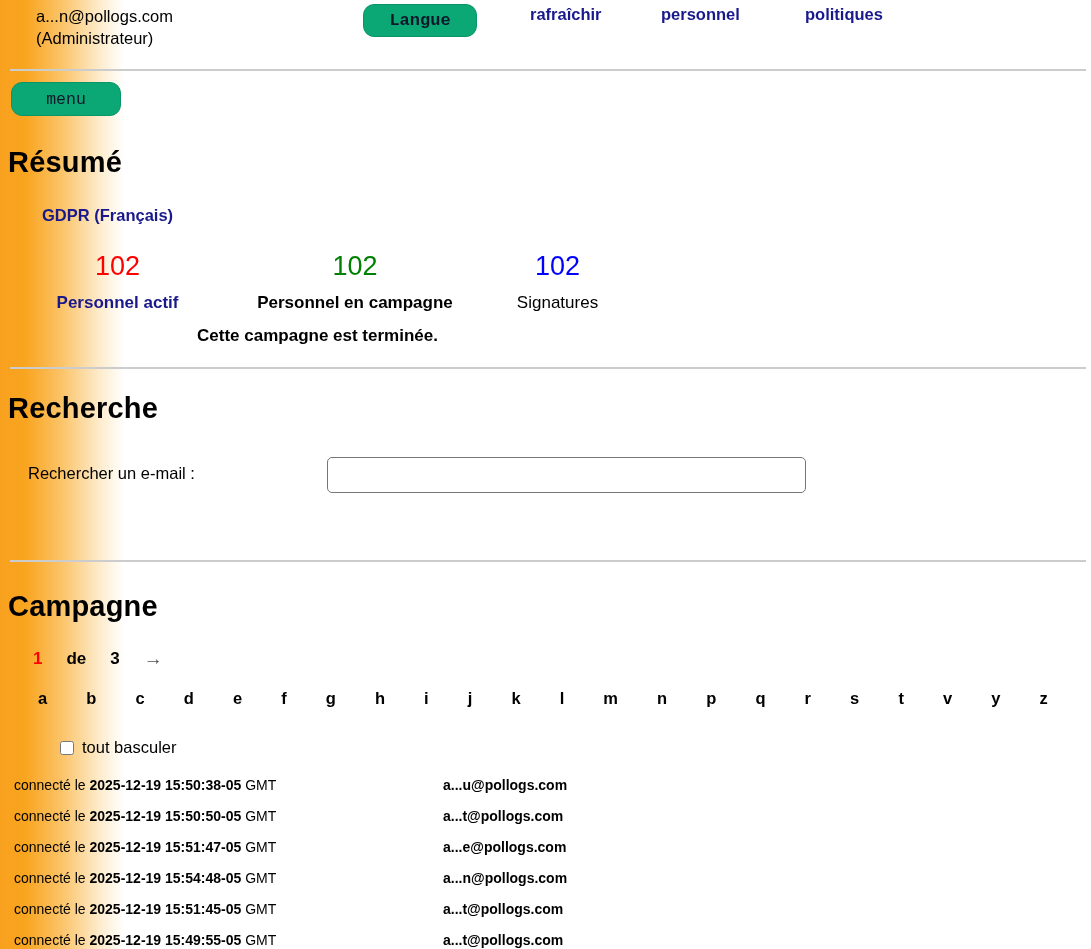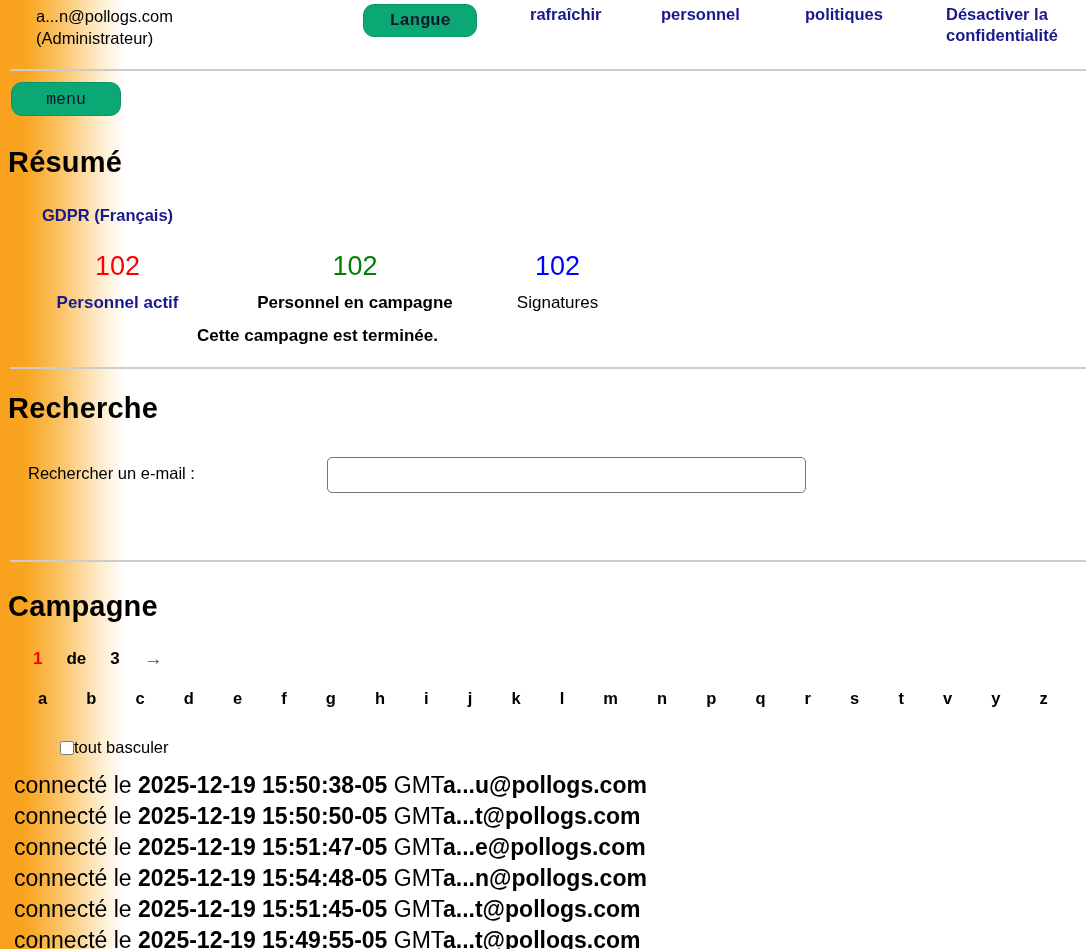--- a/index.html
+++ b/index.html
@@ -45,41 +45,40 @@
     font-family:"Liberation Sans", sans-serif; outline:none; background:#fff;
   }
   .btn-search { left:327px; top:507px; width:319px; height:37px; font-size:17px; border:1px solid #0a8f63; box-shadow:1px 1px 0 #6b6b6b33; }
 
   
   .pagination { left:33px; top:648px; display:flex; gap:24px; align-items:center; font-size:17px; font-weight:bold; }
   .page-current { color:#ff0000; cursor:default; }
   .page-arrow { color:#4d4d4d; font-weight:normal; font-size:19px; cursor:pointer; }
   .alphabet { left:38px; top:689px; width:1010px; display:flex; justify-content:space-between; }
   .alphabet span { font-size:16.5px; font-weight:bold; cursor:pointer; }
-  .toggle-row { left:60px; top:738px; display:flex; align-items:center; font-size:16.5px; }
+  .toggle-row { left:60px; top:738px; display:flex; align-items:center; gap:8px; font-size:16.5px; }
   .toggle-row input { width:14px; height:14px; cursor:pointer; }
   .rows { left:14px; top:770px; width:1060px; }
-  .row { position:relative; height:31px; line-height:31px; font-size:23px; white-space:nowrap; }
+  .row { position:relative; height:31px; line-height:31px; font-size:14px; white-space:nowrap; }
   .row b { font-weight:bold; }
   .row .email { position:absolute; left:429px; top:0; font-weight:bold; }
 </style>
 </head>
 <body>
 
 <div id="app">
 
   <div class="abs user-info">
     <div>a...n@pollogs.com</div>
     <div>(Administrateur)</div>
   </div>
   <button class="abs btn-green btn-langue">Langue</button>
   <a class="abs nav-link" style="left:530px;">rafraîchir</a>
   <a class="abs nav-link" style="left:661px;">personnel</a>
   <a class="abs nav-link" style="left:805px;">politiques</a>
-  <a class="abs nav-link" style="left:946px; width:137px;">Désactiver la confidentialité</a>
 
   <div class="hr" style="top:69px;"></div>
 
   <button class="abs btn-green btn-menu">menu</button>
 
   <div class="abs h-section" style="left:8px; top:146px;">Résumé</div>
   <a class="abs policy-link">GDPR (Français)</a>
 
   <div class="abs stat-col" style="left:20px; width:195px;">
     <div class="stat-value" style="color:#ff0000;">102</div>

